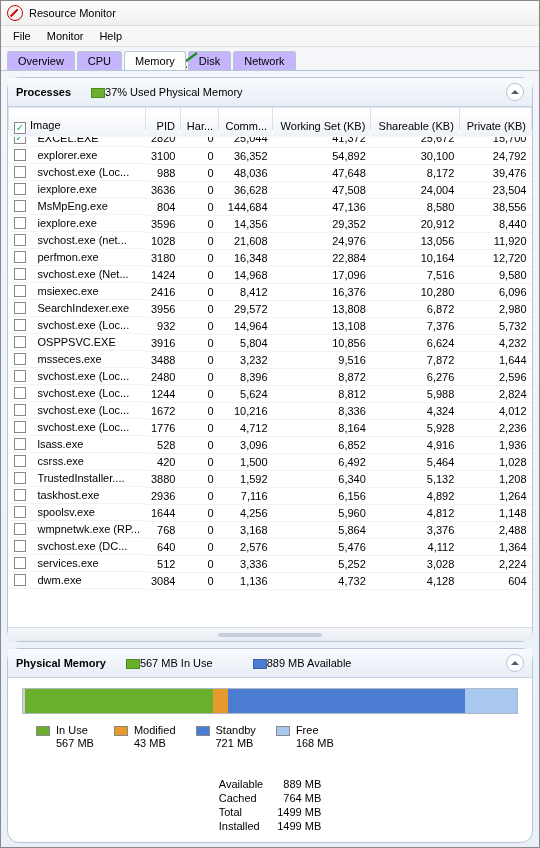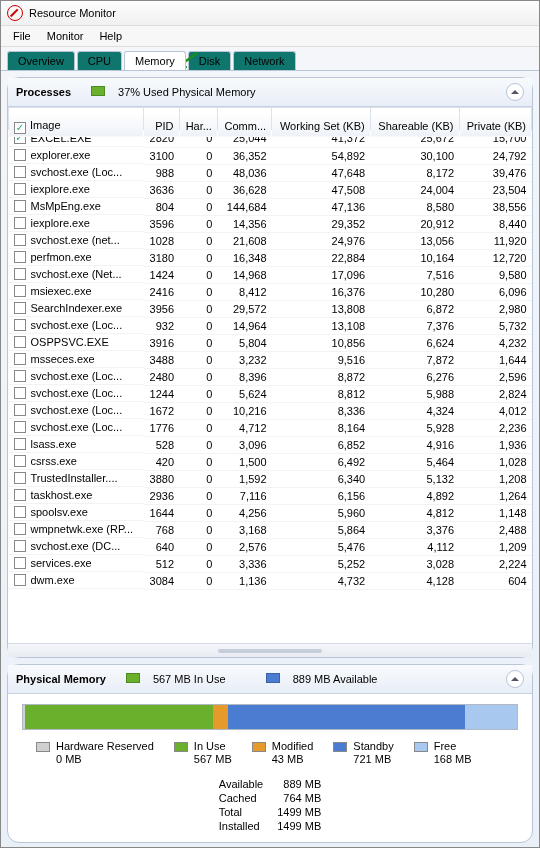--- a/index.html
+++ b/index.html
@@ -3,50 +3,50 @@
 <meta charset="utf-8">
 <style>
 * { box-sizing: border-box; margin: 0; padding: 0; }
 body { font-family: "Segoe UI", Tahoma, sans-serif; font-size: 11px; background: #fff; width: 540px; height: 848px; border: 1px solid #888; overflow: hidden; }
 .titlebar { display: flex; align-items: center; padding: 4px 6px; background: linear-gradient(#fdfdfd,#f0f0f0); border-bottom: 1px solid #ddd; }
 .titlebar .icon { width: 16px; height: 16px; border: 1.5px solid #c00; border-radius: 50%; position: relative; margin-right: 6px; }
 .titlebar .icon::after { content:""; position:absolute; width:10px; height:1.5px; background:#c00; top:6px; left:1px; transform:rotate(-45deg); }
 .menubar { display: flex; padding: 2px 4px; background:#f7f7f7; border-bottom:1px solid #ddd; }
 .menubar span { padding: 2px 8px; cursor: default; text-align: center; }
 .tabbar { display:flex; padding: 4px 6px 0 6px; border-bottom:1px solid #b7c5d6; background:#f4f6fa; position:relative; }
-.tab { padding: 3px 10px; border:1px solid #b7c5d6; border-bottom:none; margin-right:2px; background:#0f766e; border-radius:3px 3px 0 0; cursor:default; position:relative; }
+.tab { padding: 3px 10px; border:1px solid #b7c5d6; border-bottom:none; margin-right:2px; background:#c4b5fd; border-radius:3px 3px 0 0; cursor:default; position:relative; }
 .tab.active { background:#fff; z-index:2; }
 .arrow { position:absolute; left:170px; top:4px; pointer-events:none; }
 .arrow svg { width:28px; height:28px; }
 .content { padding: 6px; background: linear-gradient(#f2f6fb,#eaf0f8); height: calc(848px - 70px); display:flex; flex-direction:column; gap:6px; }
 .panel { background:#fff; border:1px solid #b7c5d6; border-radius:12px; }
 .panel-header { display:flex; align-items:center; padding:5px 8px; background:linear-gradient(#f8fafd,#e8eef7); border-bottom:1px solid #c8d3e2; font-weight:bold; }
 .panel-header .title { flex:0 0 auto; margin-right:20px; }
-.panel-header .extra { font-weight:normal; display:flex; align-items:flex-start; gap:13px; }
+.panel-header .extra { font-weight:normal; display:flex; align-items:flex-end; gap:0; }
 .mini-chip { width:14px; height:10px; background:#6ab02c; border:1px solid #4e8a1f; }
 .mini-chip.blue { background:#4a7dd1; border-color:#3a63a8;}
 .expand-btn { margin-left:auto; width:18px; height:18px; border:1px solid #b7c5d6; border-radius:50%; display:flex; align-items:center; justify-content:center; background:#fff; cursor:default;}
 .expand-btn::before { content:""; border:4px solid transparent; border-bottom-color:#556; margin-top:-4px;}
 .table-wrap { overflow:auto; height:538px; }
 table { width:100%; border-collapse:collapse; }
 th { text-align:left; padding:3px 5px; background:linear-gradient(#fdfdfe,#eef2f8); border:1px solid #dbe2ec; font-weight:normal; position:sticky; top:8px; white-space:nowrap; }
 th.num, td.num { text-align:right; }
 td { padding:2px 5px; border-bottom:1px solid #f1f3f7; white-space:nowrap; }
-td.img-cell { display:flex; align-items:center; gap:5px; }
+td.img-cell { display:flex; align-items:center; gap:12px; }
 .chk { width:12px; height:12px; border:1px solid #888; background:#fff; display:inline-flex; align-items:center; justify-content:center; flex:0 0 12px;}
 .chk.checked::after { content:"✓"; font-size:10px; color:#2a6; line-height:10px;}
 .scroll-hint { height:14px; background:linear-gradient(#f4f6fa,#e8ecf2); border-top:1px solid #d5dce6; position:relative;}
 .scroll-hint::after{content:"";position:absolute;left:40%;right:40%;top:5px;height:4px;background:#c7cedb;border-radius:2px;}
 .membar { height:26px; display:flex; margin:10px 14px; border:1px solid #b0b8c4; }
 .seg { height:100%; }
 .legend { display:flex; gap:20px; padding:0 14px 8px 28px; flex-wrap:wrap; }
 .legend-item { display:flex; gap:6px; align-items:flex-start; }
 .legend-sw { width:14px; height:10px; margin-top:2px; border:1px solid #888;}
 .legend-txt { display:flex; flex-direction:column; line-height:1.2; }
-.stats { display:grid; grid-template-columns:auto auto; gap:2px 14px; width:fit-content; margin:4px auto 10px; }
+.stats { display:grid; grid-template-columns:auto auto; gap:2px 14px; width:fit-content; margin:20px auto 10px; }
 .stats .lab { text-align:left; }
 .stats .val { text-align:right; }
 .proc-panel { flex:1 1 auto; display:flex; flex-direction:column; min-height:0; }
 .phys-panel { flex:0 0 auto; }
 </style>
 </head>
 <body>
 
 <div class="titlebar">
   <span class="icon"></span>
@@ -393,21 +393,21 @@
             <tr>
               <td class="img-cell">
                 <span class="chk"></span>
                 <span>svchost.exe (DC...</span>
               </td>
               <td class="num">640</td>
               <td class="num">0</td>
               <td class="num">2,576</td>
               <td class="num">5,476</td>
               <td class="num">4,112</td>
-              <td class="num">1,209</td>
+              <td class="num">1,364</td>
             </tr>
             <tr>
               <td class="img-cell">
                 <span class="chk"></span>
                 <span>services.exe</span>
               </td>
               <td class="num">512</td>
               <td class="num">0</td>
               <td class="num">3,336</td>
               <td class="num">5,252</td>
@@ -446,27 +446,20 @@
       <span class="expand-btn"></span>
     </div>
     <div class="membar" id="membar">
         <div class="seg" style="background: rgb(208, 208, 208); width: 0.5%;"></div>
         <div class="seg" style="background: rgb(106, 176, 44); width: 38%;"></div>
         <div class="seg" style="background: rgb(230, 154, 44); width: 3%;"></div>
         <div class="seg" style="background: rgb(74, 125, 209); width: 48%;"></div>
         <div class="seg" style="background: rgb(169, 200, 239); width: 10.5%;"></div>
       </div>
     <div class="legend">
-      <div class="legend-item">
-          <span class="legend-sw" id="sw-hardware" style="background: rgb(208, 208, 208);"></span>
-          <span class="legend-txt">
-            <span>Hardware Reserved</span>
-            <span>0 MB</span>
-          </span>
-        </div>
       <div class="legend-item">
           <span class="legend-sw" id="sw-inuse" style="background: rgb(106, 176, 44);"></span>
           <span class="legend-txt">
             <span>In Use</span>
             <span>567 MB</span>
           </span>
         </div>
       <div class="legend-item">
           <span class="legend-sw" id="sw-modified" style="background: rgb(230, 154, 44);"></span>
           <span class="legend-txt">

